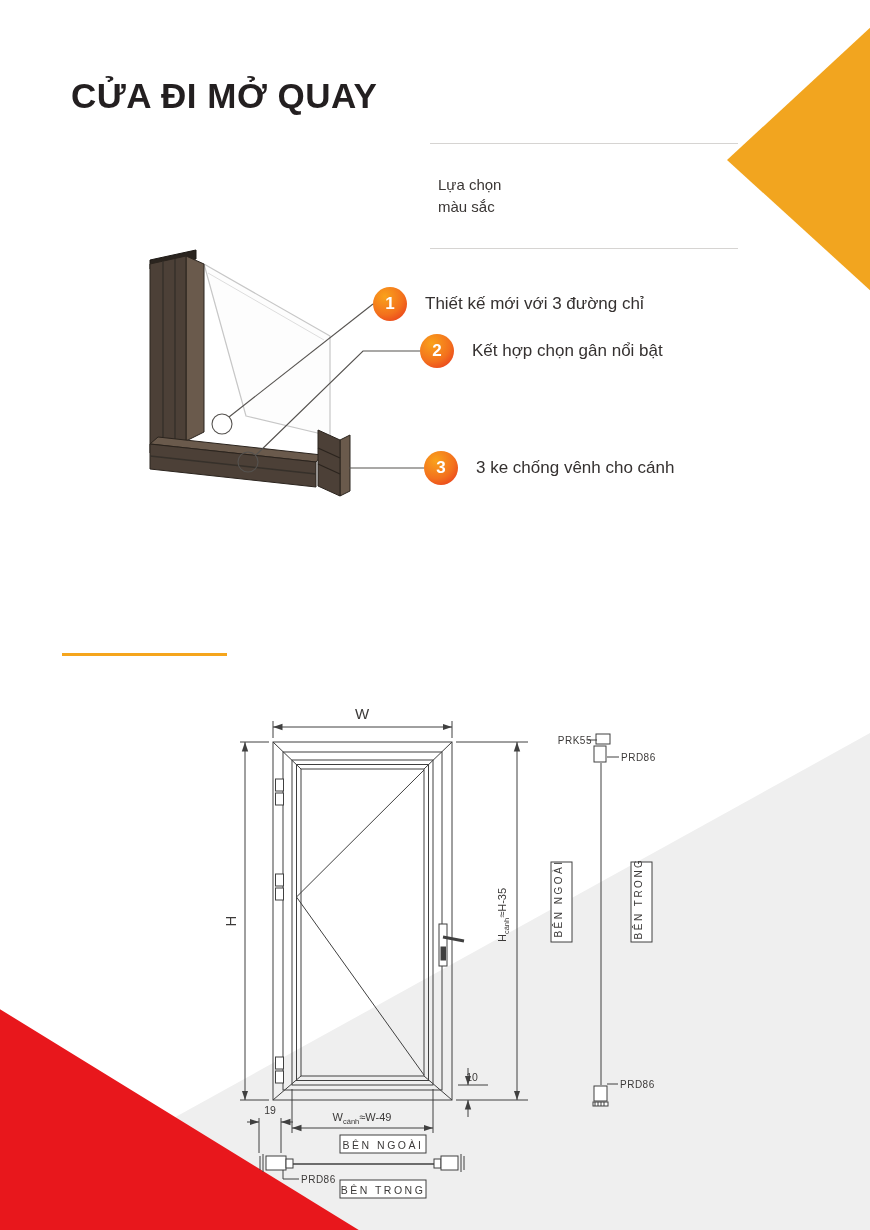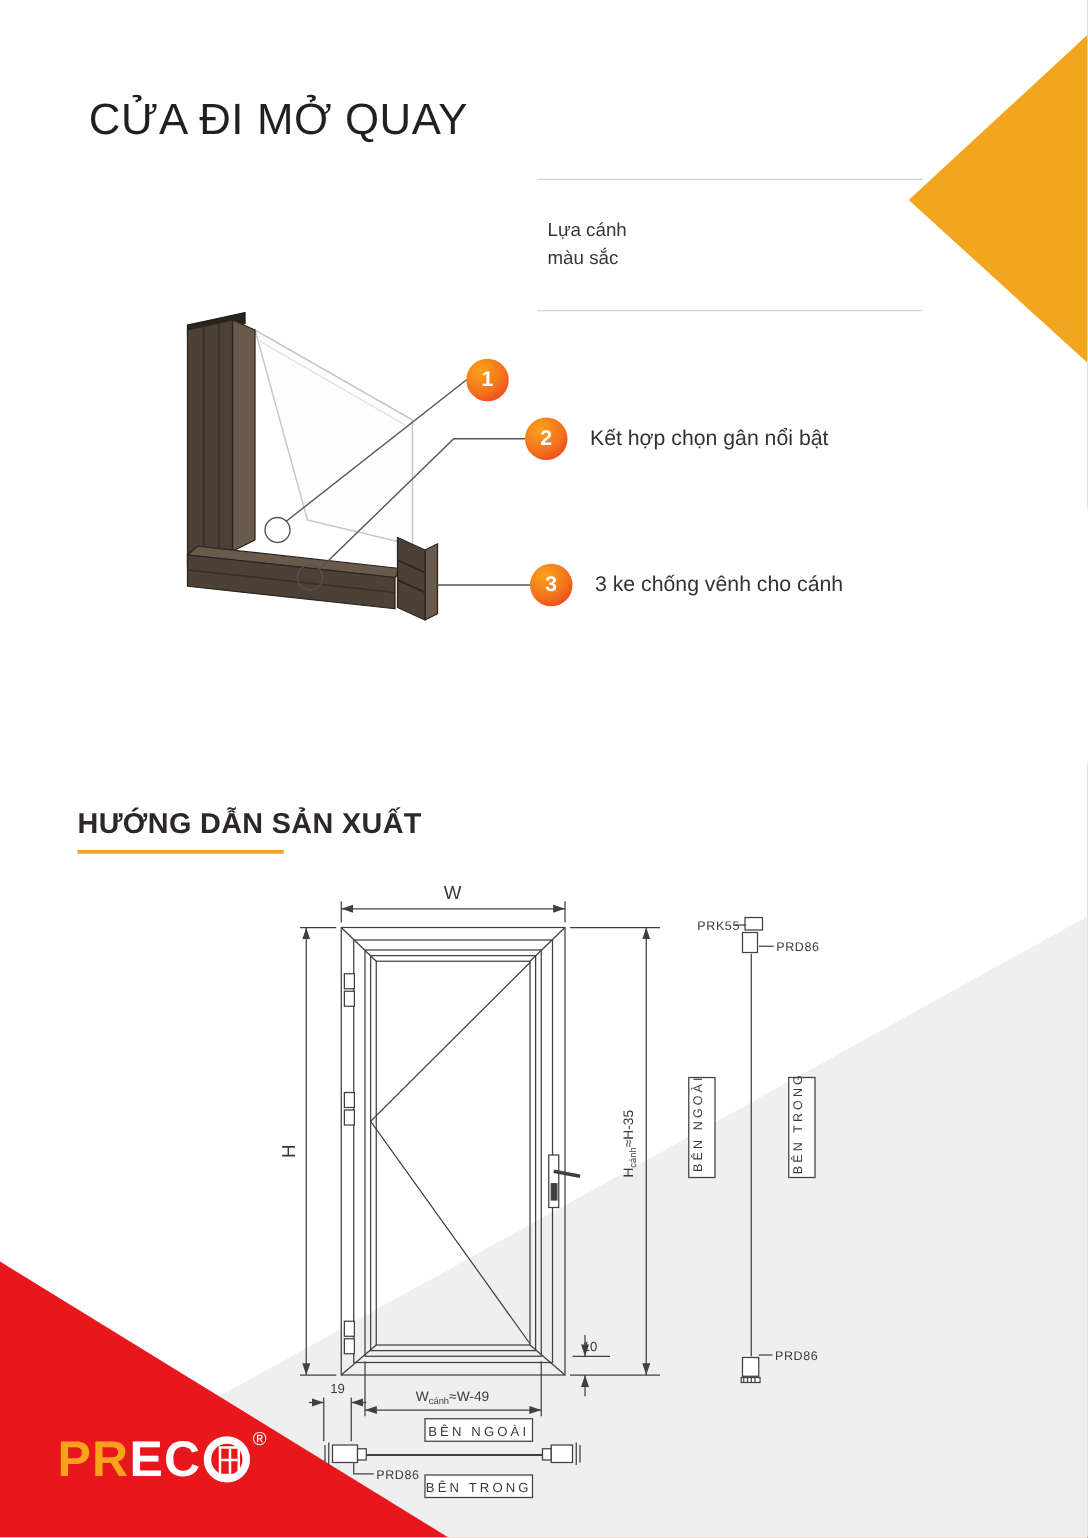--- a/index.html
+++ b/index.html
@@ -4,21 +4,21 @@
 <style>
   html,body{margin:0;padding:0;background:#ffffff;}
   #page{position:relative;width:870px;height:1230px;overflow:hidden;background:#ffffff;
         font-family:"Liberation Sans","DejaVu Sans",sans-serif;color:#262224;}
   .layer{position:absolute;inset:0;}
   
   .tri-yellow{background:#f2a51f;clip-path:polygon(727px 160px,872px 26px,872px 292px);}
   .tri-gray{background:#efefef;clip-path:polygon(0 1214px,872px 732px,872px 1232px,0 1232px);}
   .tri-red{background:#e8171c;clip-path:polygon(-2px 1008px,362px 1232px,-2px 1232px);}
   
-  .page-title{position:absolute;left:71px;top:76px;font-size:35px;font-weight:normal;
+  .page-title{position:absolute;left:71px;top:76px;font-size:35px;font-weight:bold;
               letter-spacing:.5px;color:#231f20;white-space:nowrap;}
   .section-head{position:absolute;left:62px;top:645px;}
   .section-head h2{margin:0;font-size:23px;font-weight:bold;color:#2c2829;letter-spacing:.3px;white-space:nowrap;}
   .section-head .rule{width:165px;height:3px;background:#f5a51d;margin-top:8px;}
   
   .color-block{position:absolute;left:430px;top:143px;width:308px;height:106px;
                border-top:1px solid #d6d4d2;border-bottom:1px solid #d6d4d2;
                display:flex;align-items:center;box-sizing:border-box;}
   .color-label{width:92px;font-size:15px;line-height:1.45;color:#3a3634;padding-left:8px;box-sizing:border-box;}
   .color-option{display:flex;flex-direction:column;align-items:center;width:100px;}
@@ -55,39 +55,39 @@
 <div id="page">
 
   <div class="layer tri-gray"></div>
   <div class="layer tri-yellow"></div>
   <div class="layer tri-red"></div>
 
   <div class="page-title">CỬA ĐI MỞ QUAY</div>
 
   <div class="color-block">
     <div class="color-label">
-      <span>Lựa cánh</span><br>
+      <span>Lựa chọn</span><br>
       <span>màu sắc</span>
     </div>
   </div>
 
   <div class="feature-row" style="left:373px;top:287px;">
     <div class="badge">1</div>
+    <div class="feature-text">Thiết kế mới với 3 đường chỉ</div>
   </div>
   <div class="feature-row" style="left:420px;top:334px;">
     <div class="badge">2</div>
     <div class="feature-text">Kết hợp chọn gân nổi bật</div>
   </div>
   <div class="feature-row" style="left:424px;top:451px;">
     <div class="badge">3</div>
     <div class="feature-text">3 ke chống vênh cho cánh</div>
   </div>
 
   <div class="section-head">
-    <h2>HƯỚNG DẪN SẢN XUẤT</h2>
     <div class="rule"></div>
   </div>
 
   <svg width="870" height="1230" viewBox="0 0 870 1230">
     <defs>
       <marker id="arw" markerWidth="11" markerHeight="8" refX="9.5" refY="4" orient="auto-start-reverse">
         <path d="M0,0.8 L9.5,4 L0,7.2 z" fill="#404040"></path>
       </marker>
     </defs>
 
@@ -218,22 +218,14 @@
       <text x="621" y="761" font-size="10" letter-spacing="0.5">PRD86</text>
       <text x="620" y="1088" font-size="10" letter-spacing="0.5">PRD86</text>
       <text x="301" y="1183" font-size="10" letter-spacing="0.5">PRD86</text>
       <text x="565" y="902" font-size="10" text-anchor="middle" letter-spacing="2.5" transform="rotate(-90 561.5 902)">BÊN NGOÀI</text>
       <text x="645" y="902" font-size="10" text-anchor="middle" letter-spacing="2.5" transform="rotate(-90 641.5 902)">BÊN TRONG</text>
       <text x="383" y="1148.5" font-size="10.5" text-anchor="middle" letter-spacing="2.5">BÊN NGOÀI</text>
       <text x="383" y="1193.5" font-size="10.5" text-anchor="middle" letter-spacing="2.5">BÊN TRONG</text>
     </g>
   </svg>
 
-  <div class="logo">
-    <span class="lt pr">PR</span>
-    <span class="lt ec">EC</span>
-    <span class="logo-o">
-      <span class="logo-window"></span>
-    </span>
-    <span class="reg">®</span>
-  </div>
 
 </div>
 
 </body></html>

